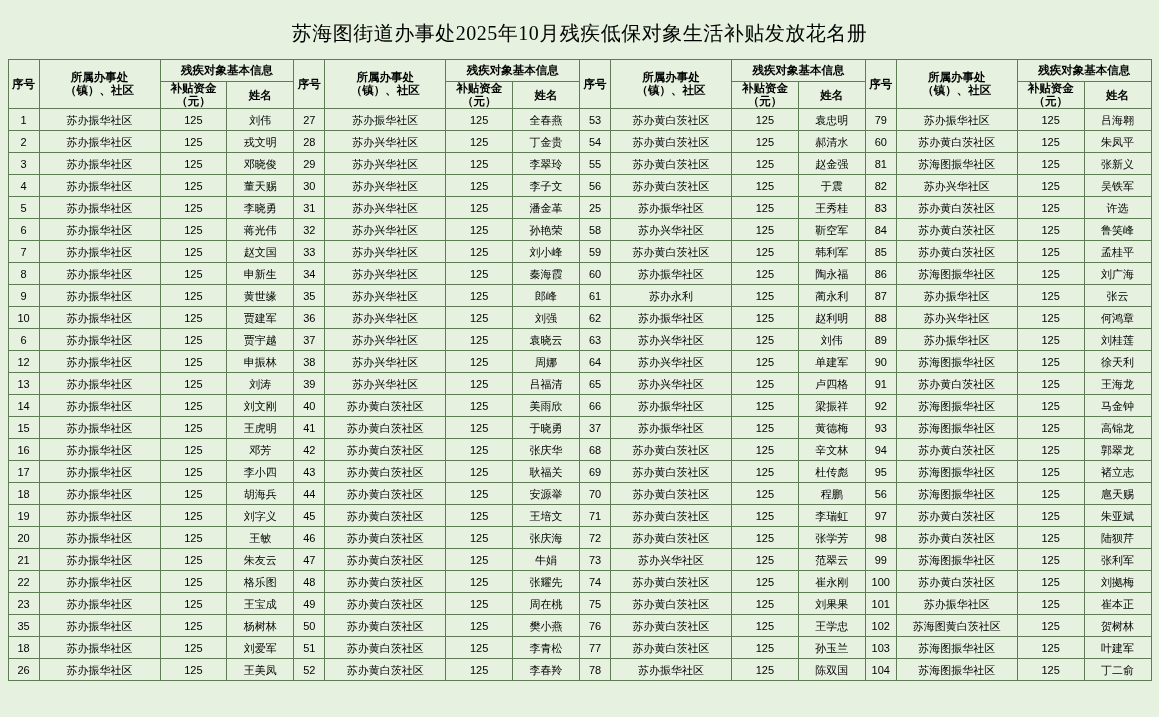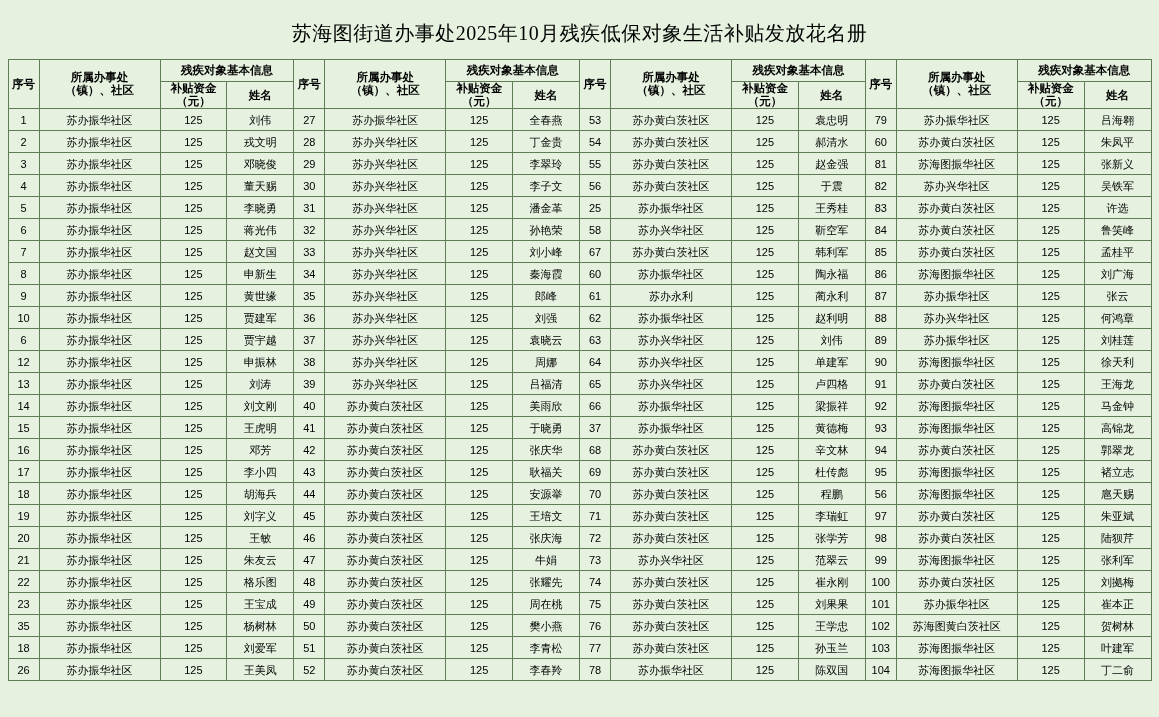--- a/index.html
+++ b/index.html
@@ -248,21 +248,21 @@
         </tr>
         <tr>
           <td class="idx">7</td>
           <td class="org">苏办振华社区</td>
           <td class="amt">125</td>
           <td class="name">赵文国</td>
           <td class="idx">33</td>
           <td class="org">苏办兴华社区</td>
           <td class="amt">125</td>
           <td class="name">刘小峰</td>
-          <td class="idx">67</td>
+          <td class="idx">59</td>
           <td class="org">苏办黄白茨社区</td>
           <td class="amt">125</td>
           <td class="name">韩利军</td>
           <td class="idx">85</td>
           <td class="org">苏办黄白茨社区</td>
           <td class="amt">125</td>
           <td class="name">孟桂平</td>
         </tr>
         <tr>
           <td class="idx">8</td>

